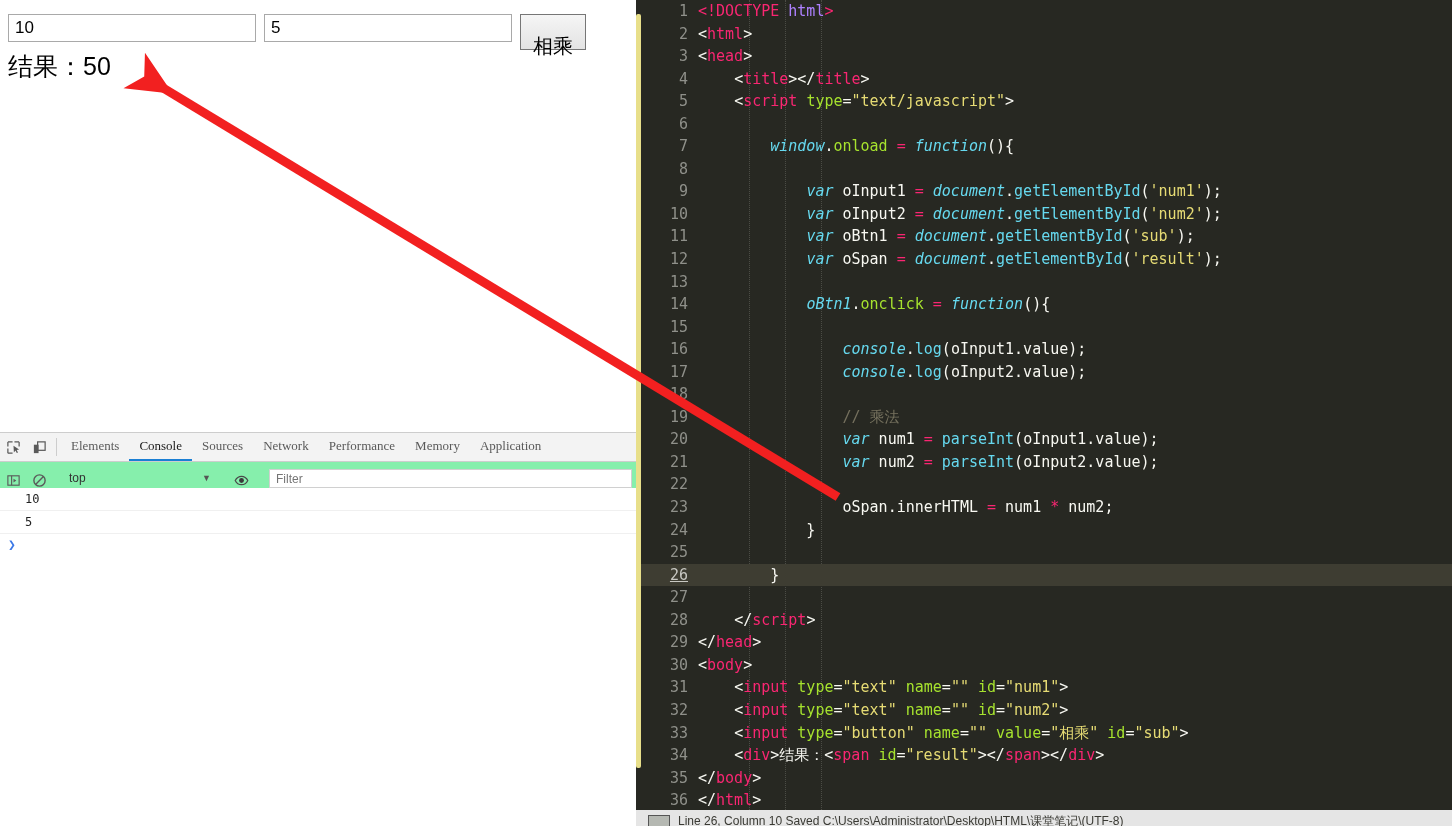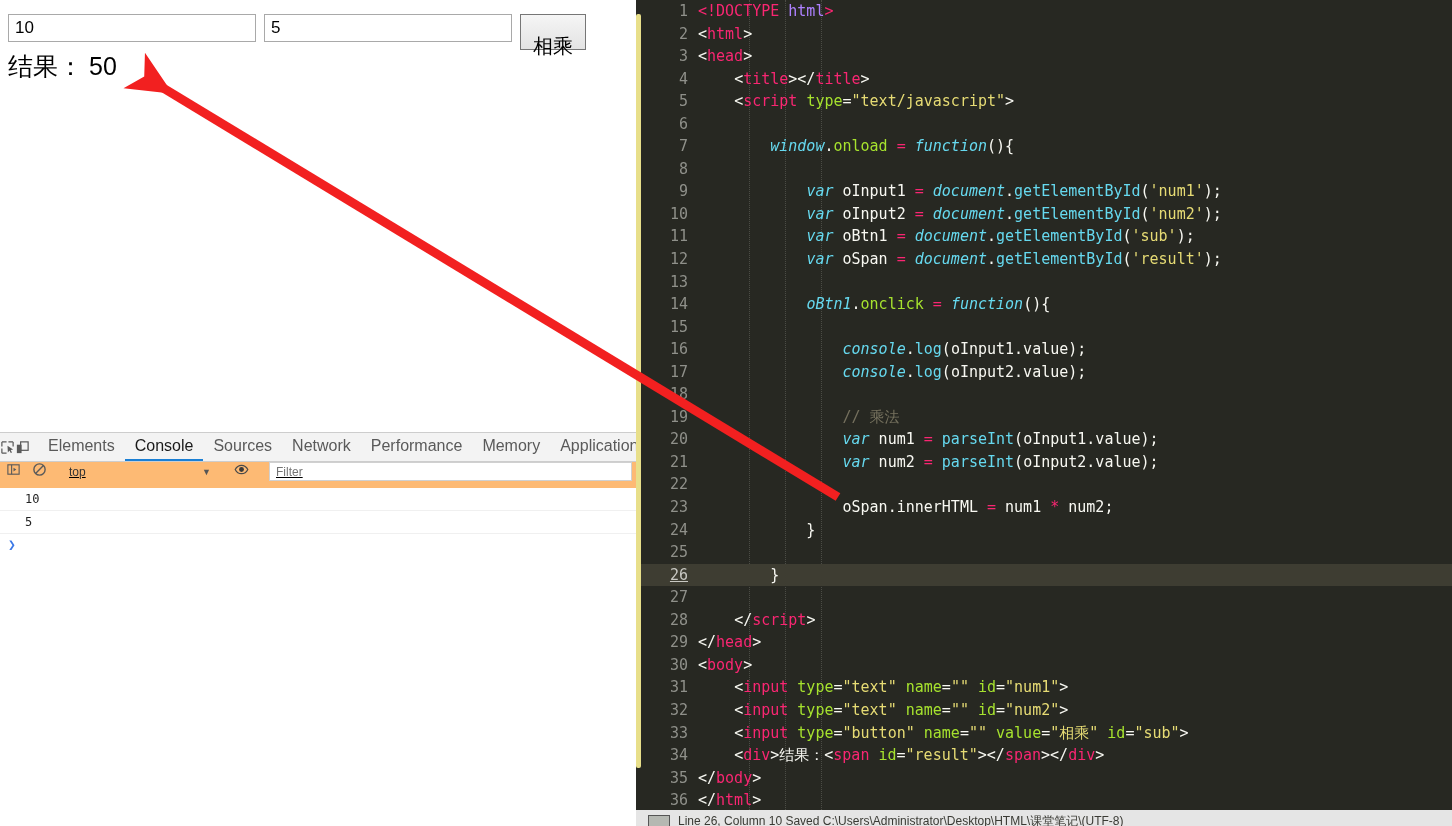--- a/index.html
+++ b/index.html
@@ -69,21 +69,21 @@
   }
   #result-line {
     position: absolute;
     left: 8px;
     top: 50px;
     font-size: 25px;
     color: #000;
     white-space: nowrap;
     font-family: "Liberation Sans", sans-serif;
   }
-  #result-line .rnum { margin-left: 6px; }
+  #result-line .rnum { }
 
   
   #devtools {
     position: absolute;
     left: 0;
     top: 432px;
     width: 636px;
     height: 394px;
     background: #ffffff;
     border-top: 1px solid #cdcdcd;
@@ -107,38 +107,38 @@
   }
   .dt-sep {
     width: 1px;
     background: #cdcdcd;
     margin: 5px 4px;
   }
   .dt-tab {
     display: flex;
     align-items: center;
     padding: 0 10px;
-    font-size: 16px;
+    font-size: 13px;
     color: #5a5a5a;
     white-space: nowrap;
     border-bottom: 2px solid transparent;
     box-sizing: border-box;
+    font-family: Liberation Serif, serif;
   }
   .dt-tab.active {
     color: #1a1a1a;
     border-bottom: 2px solid #1a7fd4;
   }
   #dt-consolebar {
     position: relative;
     height: 26px;
     display: flex;
-    align-items: flex-start;
-    background: #fdba74;
+    align-items: flex-end;
+    background: #86efac;
     border-bottom: 1px solid #cdcdcd;
-    text-decoration: underline;
   }
   .ctx-select {
     display: flex;
     align-items: center;
     width: 150px;
     height: 20px;
     font-size: 12px;
     color: #333;
     padding-left: 8px;
     position: relative;

